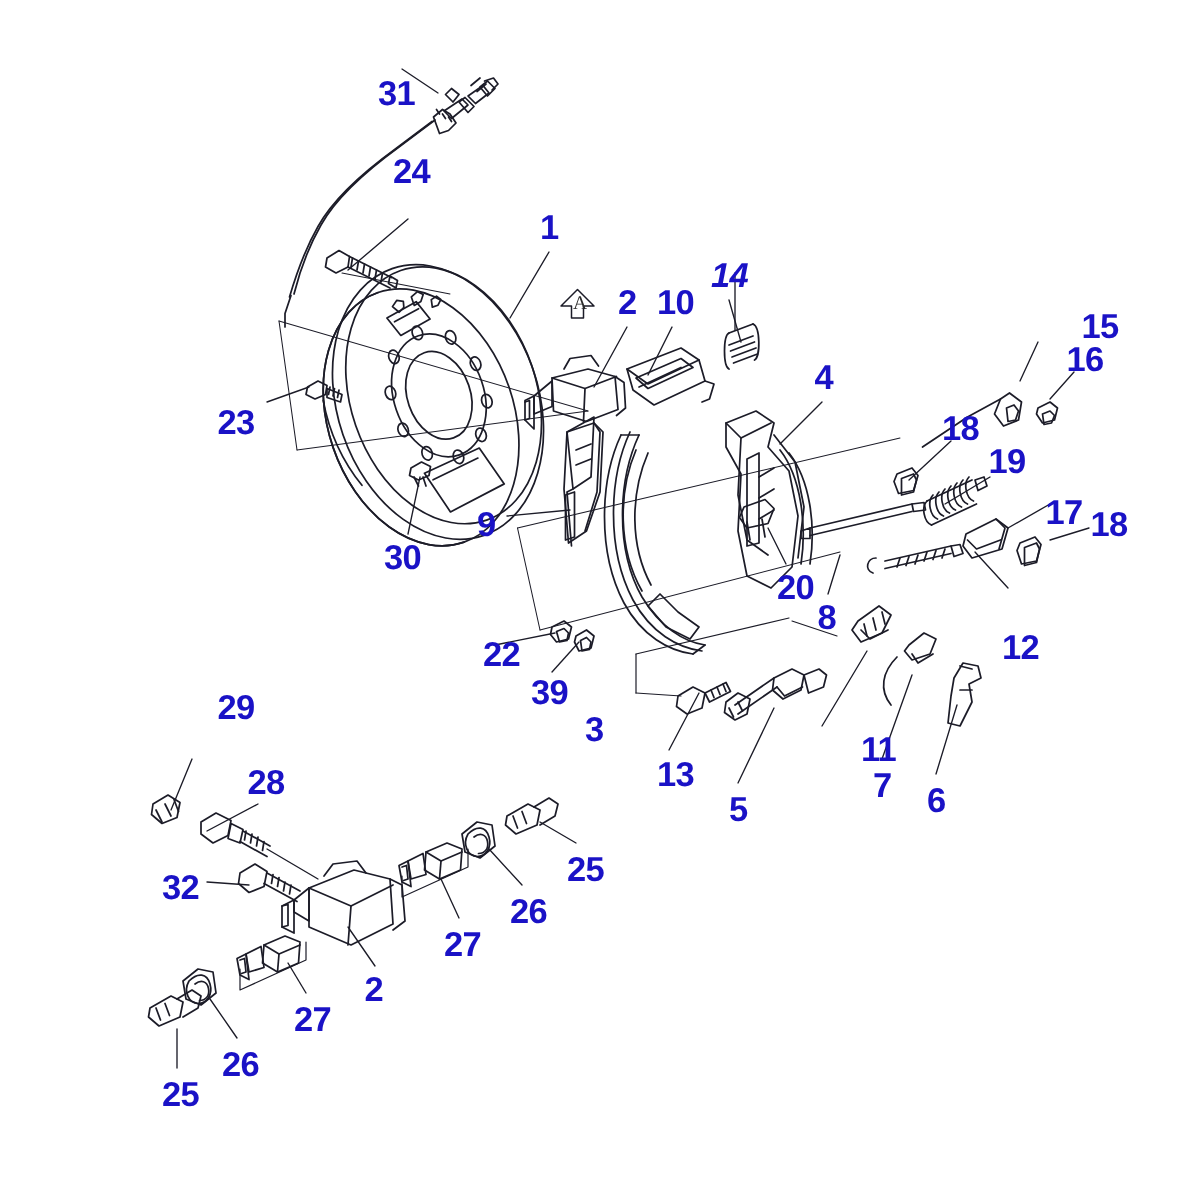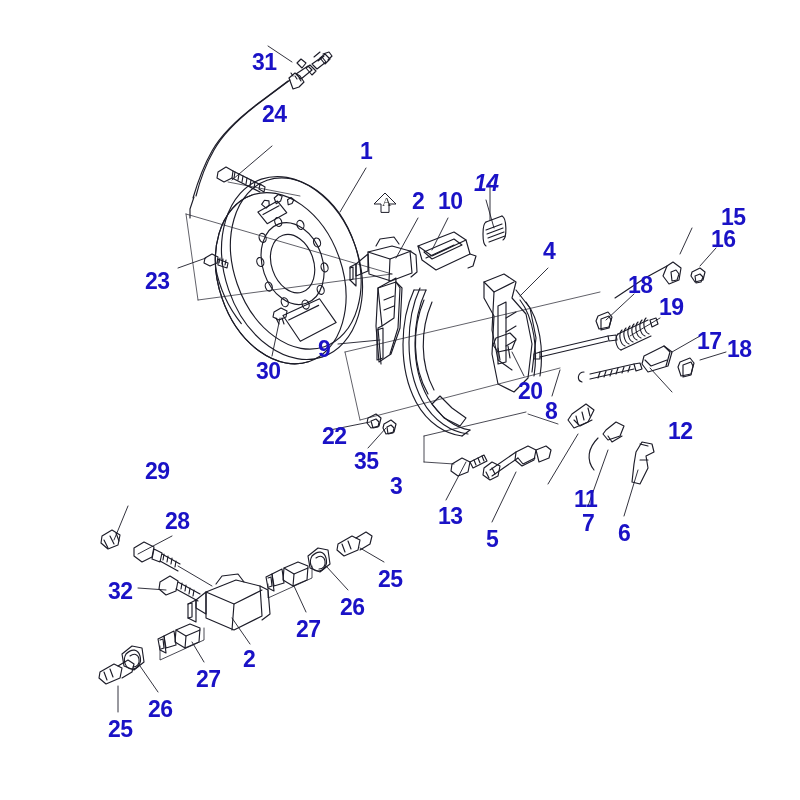--- a/index.html
+++ b/index.html
@@ -365,21 +365,21 @@
       <div class="callout" style="left: 518px; top: 380px;">20</div>
       <div class="callout" style="left: 545px; top: 400px;">8</div>
       <div class="callout" style="left: 628px; top: 274px;">18</div>
       <div class="callout" style="left: 659px; top: 296px;">19</div>
       <div class="callout" style="left: 697px; top: 330px;">17</div>
       <div class="callout" style="left: 727px; top: 338px;">18</div>
       <div class="callout" style="left: 721px; top: 206px; text-align: center;">15</div>
       <div class="callout" style="left: 711px; top: 228px;">16</div>
       <div class="callout" style="left: 668px; top: 396px; margin-top: 24px;">12</div>
       <div class="callout" style="left: 302px; top: 425px; margin-left: 20px;">22</div>
-      <div class="callout" style="left: 354px; top: 450px;">35</div>
+      <div class="callout" style="left: 354px; top: 450px;">39</div>
       <div class="callout" style="left: 390px; top: 475px;">3</div>
       <div class="callout" style="left: 438px; top: 505px;">13</div>
       <div class="callout" style="left: 486px; top: 528px;">5</div>
       <div class="callout" style="left: 542px; top: 488px; margin-left: 32px;">11</div>
       <div class="callout" style="left: 582px; top: 512px;">7</div>
       <div class="callout" style="left: 618px; top: 522px;">6</div>
       <div class="callout" style="left: 118px; top: 460px; margin-left: 27px;">29</div>
       <div class="callout" style="left: 165px; top: 510px;">28</div>
       <div class="callout" style="left: 108px; top: 580px;">32</div>
       <div class="callout" style="left: 243px; top: 648px;">2</div>

